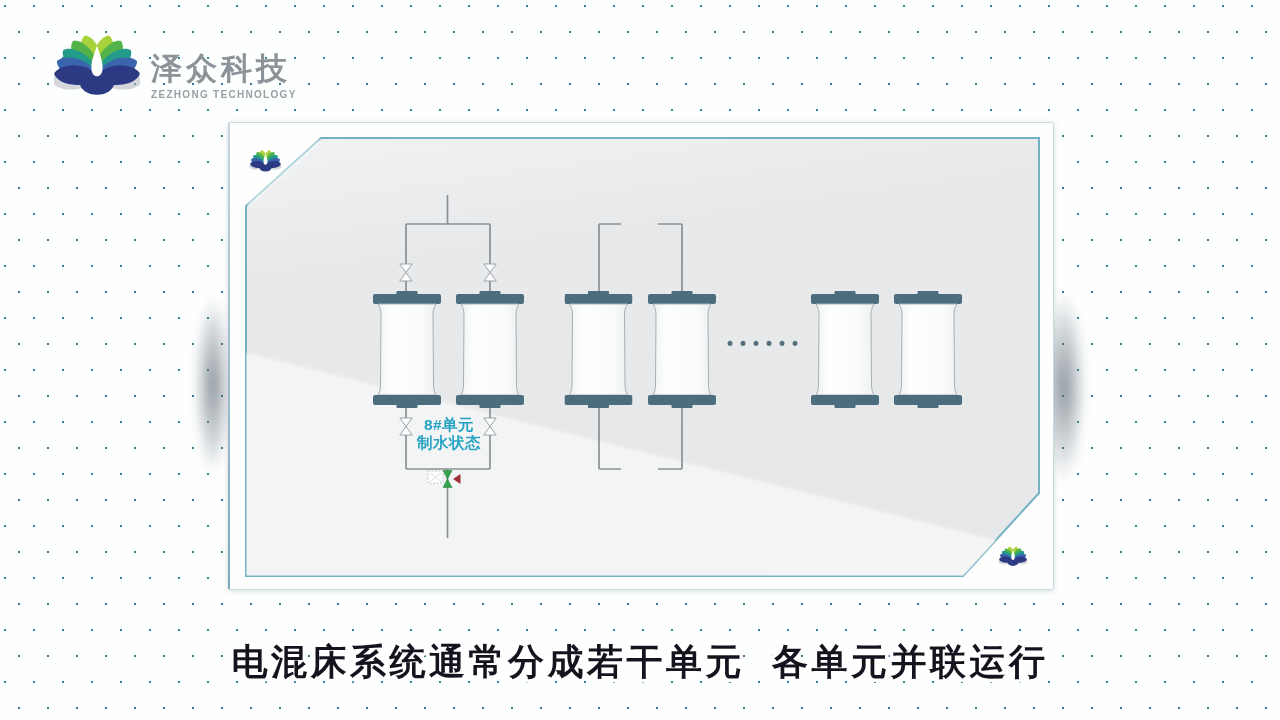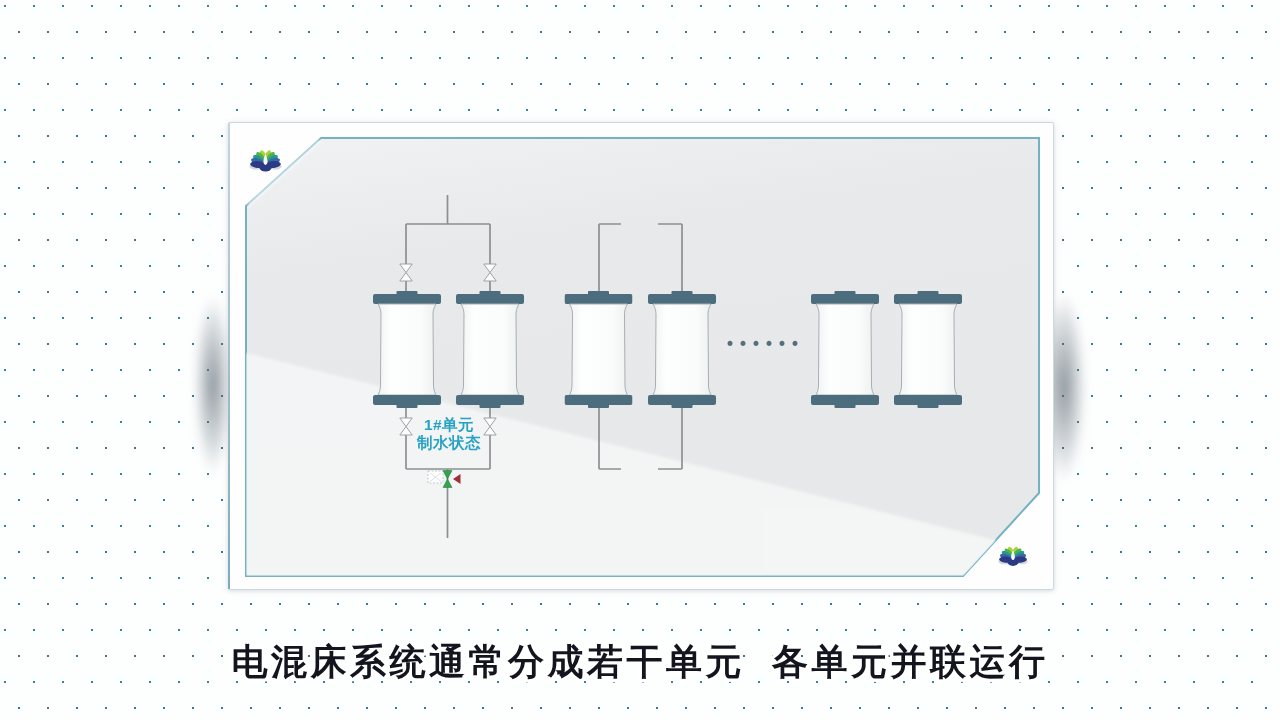--- a/index.html
+++ b/index.html
@@ -71,20 +71,29 @@
       <rect x="0" y="3" width="68" height="10" rx="2" fill="#4b6d7e"></rect>
       <path d="M5,13 C7.5,17.5 8,20 8,24 L7.5,92 C7.5,96.5 7.5,99 5,104 L63,104 C60.5,99 60.5,96.5 60.5,92 L60,24 C60,20 60.5,17.5 63,13 Z" fill="url(#vbody)" stroke="#a7b0b4" stroke-width="1"></path>
       <rect x="0" y="104" width="68" height="10" rx="2" fill="#4b6d7e"></rect>
       <rect x="23.5" y="112" width="21" height="5" rx="1" fill="#4b6d7e"></rect>
     </symbol>
   </defs>
 </svg>
 
 <div class="stage">
 
+  <div class="brand">
+    <svg class="brand-logo" viewBox="0 0 100 92">
+        <use href="#zzlogo"></use>
+      </svg>
+    <div class="brand-text">
+      <div class="brand-name">泽众科技</div>
+      <div class="brand-tagline">ZEZHONG TECHNOLOGY</div>
+    </div>
+  </div>
 
   <div class="shadow-blob shadow-left"></div>
   <div class="shadow-blob shadow-right"></div>
 
   <div class="card">
     <div class="card-left-edge"></div>
     <svg class="diagram" width="824" height="466" viewBox="0 0 824 466">
       <defs>
         <linearGradient id="pg" x1="0" y1="0" x2="0.25" y2="1">
           <stop offset="0" stop-color="#f1f2f3"></stop>
@@ -120,21 +129,21 @@
       <g>
         <rect x="199" y="348" width="15" height="12" fill="#ffffff" stroke="#c3c9cc" stroke-width="1" stroke-dasharray="2,1.5"></rect>
         <path d="M201,350 L212,358.5 M201,358.5 L212,350" stroke="#dde1e3" stroke-width="1" fill="none"></path>
         <path d="M214,347.5 h9 L218.5,356 Z M214,364.5 h9 L218.5,356 Z" fill="#35a24c" stroke="#1d7a33" stroke-width=".5"></path>
         <path d="M231.5,351 L231.5,361 L224,356 Z" fill="#9f3038"></path>
       </g>
       <use href="#zzlogo" x="21" y="20" width="31" height="36"></use>
       <use href="#zzlogo" x="770" y="417" width="28" height="33"></use>
     </svg>
     <div class="unit-label">
-      <span style="display:block">1#单元</span>
+      <span style="display:block">8#单元</span>
       <span style="display:block">制水状态</span>
     </div>
     <div class="ellipsis">••••••</div>
   </div>
 
   <svg class="caption-svg" width="1280" height="110" viewBox="0 0 1280 110">
     <text x="640" y="64" text-anchor="middle" font-size="36" letter-spacing="3.5" font-family="Liberation Sans, sans-serif" font-weight="700" fill="#14141e" stroke="#ffffff" stroke-width="7" stroke-linejoin="round" paint-order="stroke" xml:space="preserve" style="white-space:pre">电混床系统通常分成若干单元  各单元并联运行</text>
   </svg>
 
 </div>

